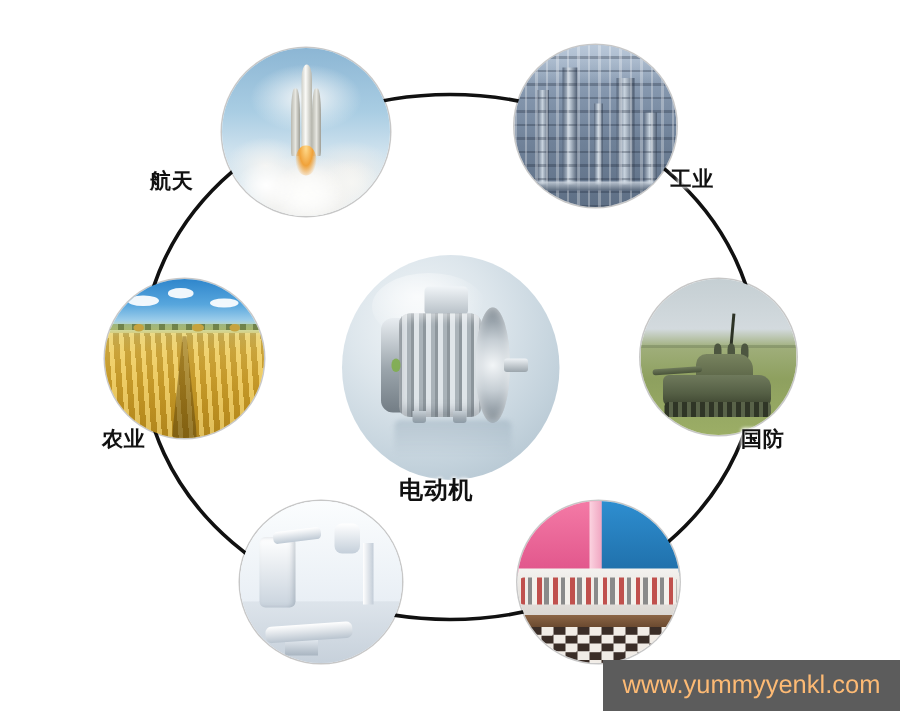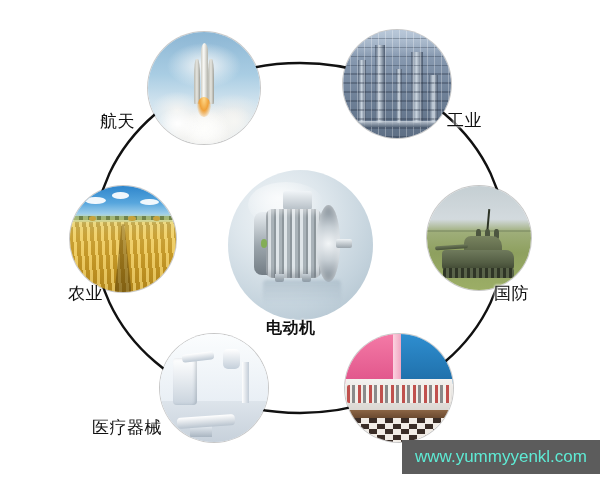--- a/index.html
+++ b/index.html
@@ -51,22 +51,22 @@
     border-radius: 50%;
     overflow: hidden;
     background:
       radial-gradient(circle at 36% 30%, #f2f6f8 0%, #dde6ec 34%, #c3d2dc 68%, #a9bcc9 100%);
   }
 
   
   .label {
     position: absolute;
     color: #111111;
-    font-size: 17px;
-    font-weight: 400;
+    font-size: 14px;
+    font-weight: 700;
     letter-spacing: 0.5px;
     white-space: nowrap;
     line-height: 1;
     text-shadow: 0 0 3px #fff, 0 0 3px #fff, 0 0 2px #fff;
   }
   .label.center-label {
     font-size: 16px;
     font-weight: 700;
   }
 
@@ -524,21 +524,20 @@
       <div class="wall"></div>
       <div class="floor"></div>
       <div class="gantry"></div>
       <div class="arm"></div>
       <div class="headunit"></div>
       <div class="column"></div>
       <div class="tablebase"></div>
       <div class="table"></div>
     </div>
   </div>
-  <div class="label" id="label-medical" style="left: 92px; top: 419px; color: rgb(17, 17, 17);">医疗器械</div>
 
   <div class="node" id="node-agriculture" style="left:70px; top:186px; width:106px; height:106px;">
     <div class="photo ph-wheat">
       <div class="cloud c1"></div>
       <div class="cloud c2"></div>
       <div class="cloud c3"></div>
       <div class="treeline"></div>
       <div class="bale b1"></div>
       <div class="bale b2"></div>
       <div class="bale b3"></div>
@@ -557,15 +556,15 @@
       <div class="flange"></div>
       <div class="shaft"></div>
       <div class="badge"></div>
       <div class="foot f1"></div>
       <div class="foot f2"></div>
     </div>
     <div class="reflection"></div>
   </div>
   <div class="label center-label" id="label-center" style="left: 266px; top: 320px; color: rgb(17, 17, 17);">电动机</div>
 
-  <div class="watermark" id="watermark-bottom" style="background: rgb(92, 92, 92); color: #5eead4;">www.yummyyenkl.com</div>
+  <div class="watermark" id="watermark-bottom" style="background: rgb(92, 92, 92); color: #fdba74;">www.yummyyenkl.com</div>
 
 </div>
 
 </body></html>

